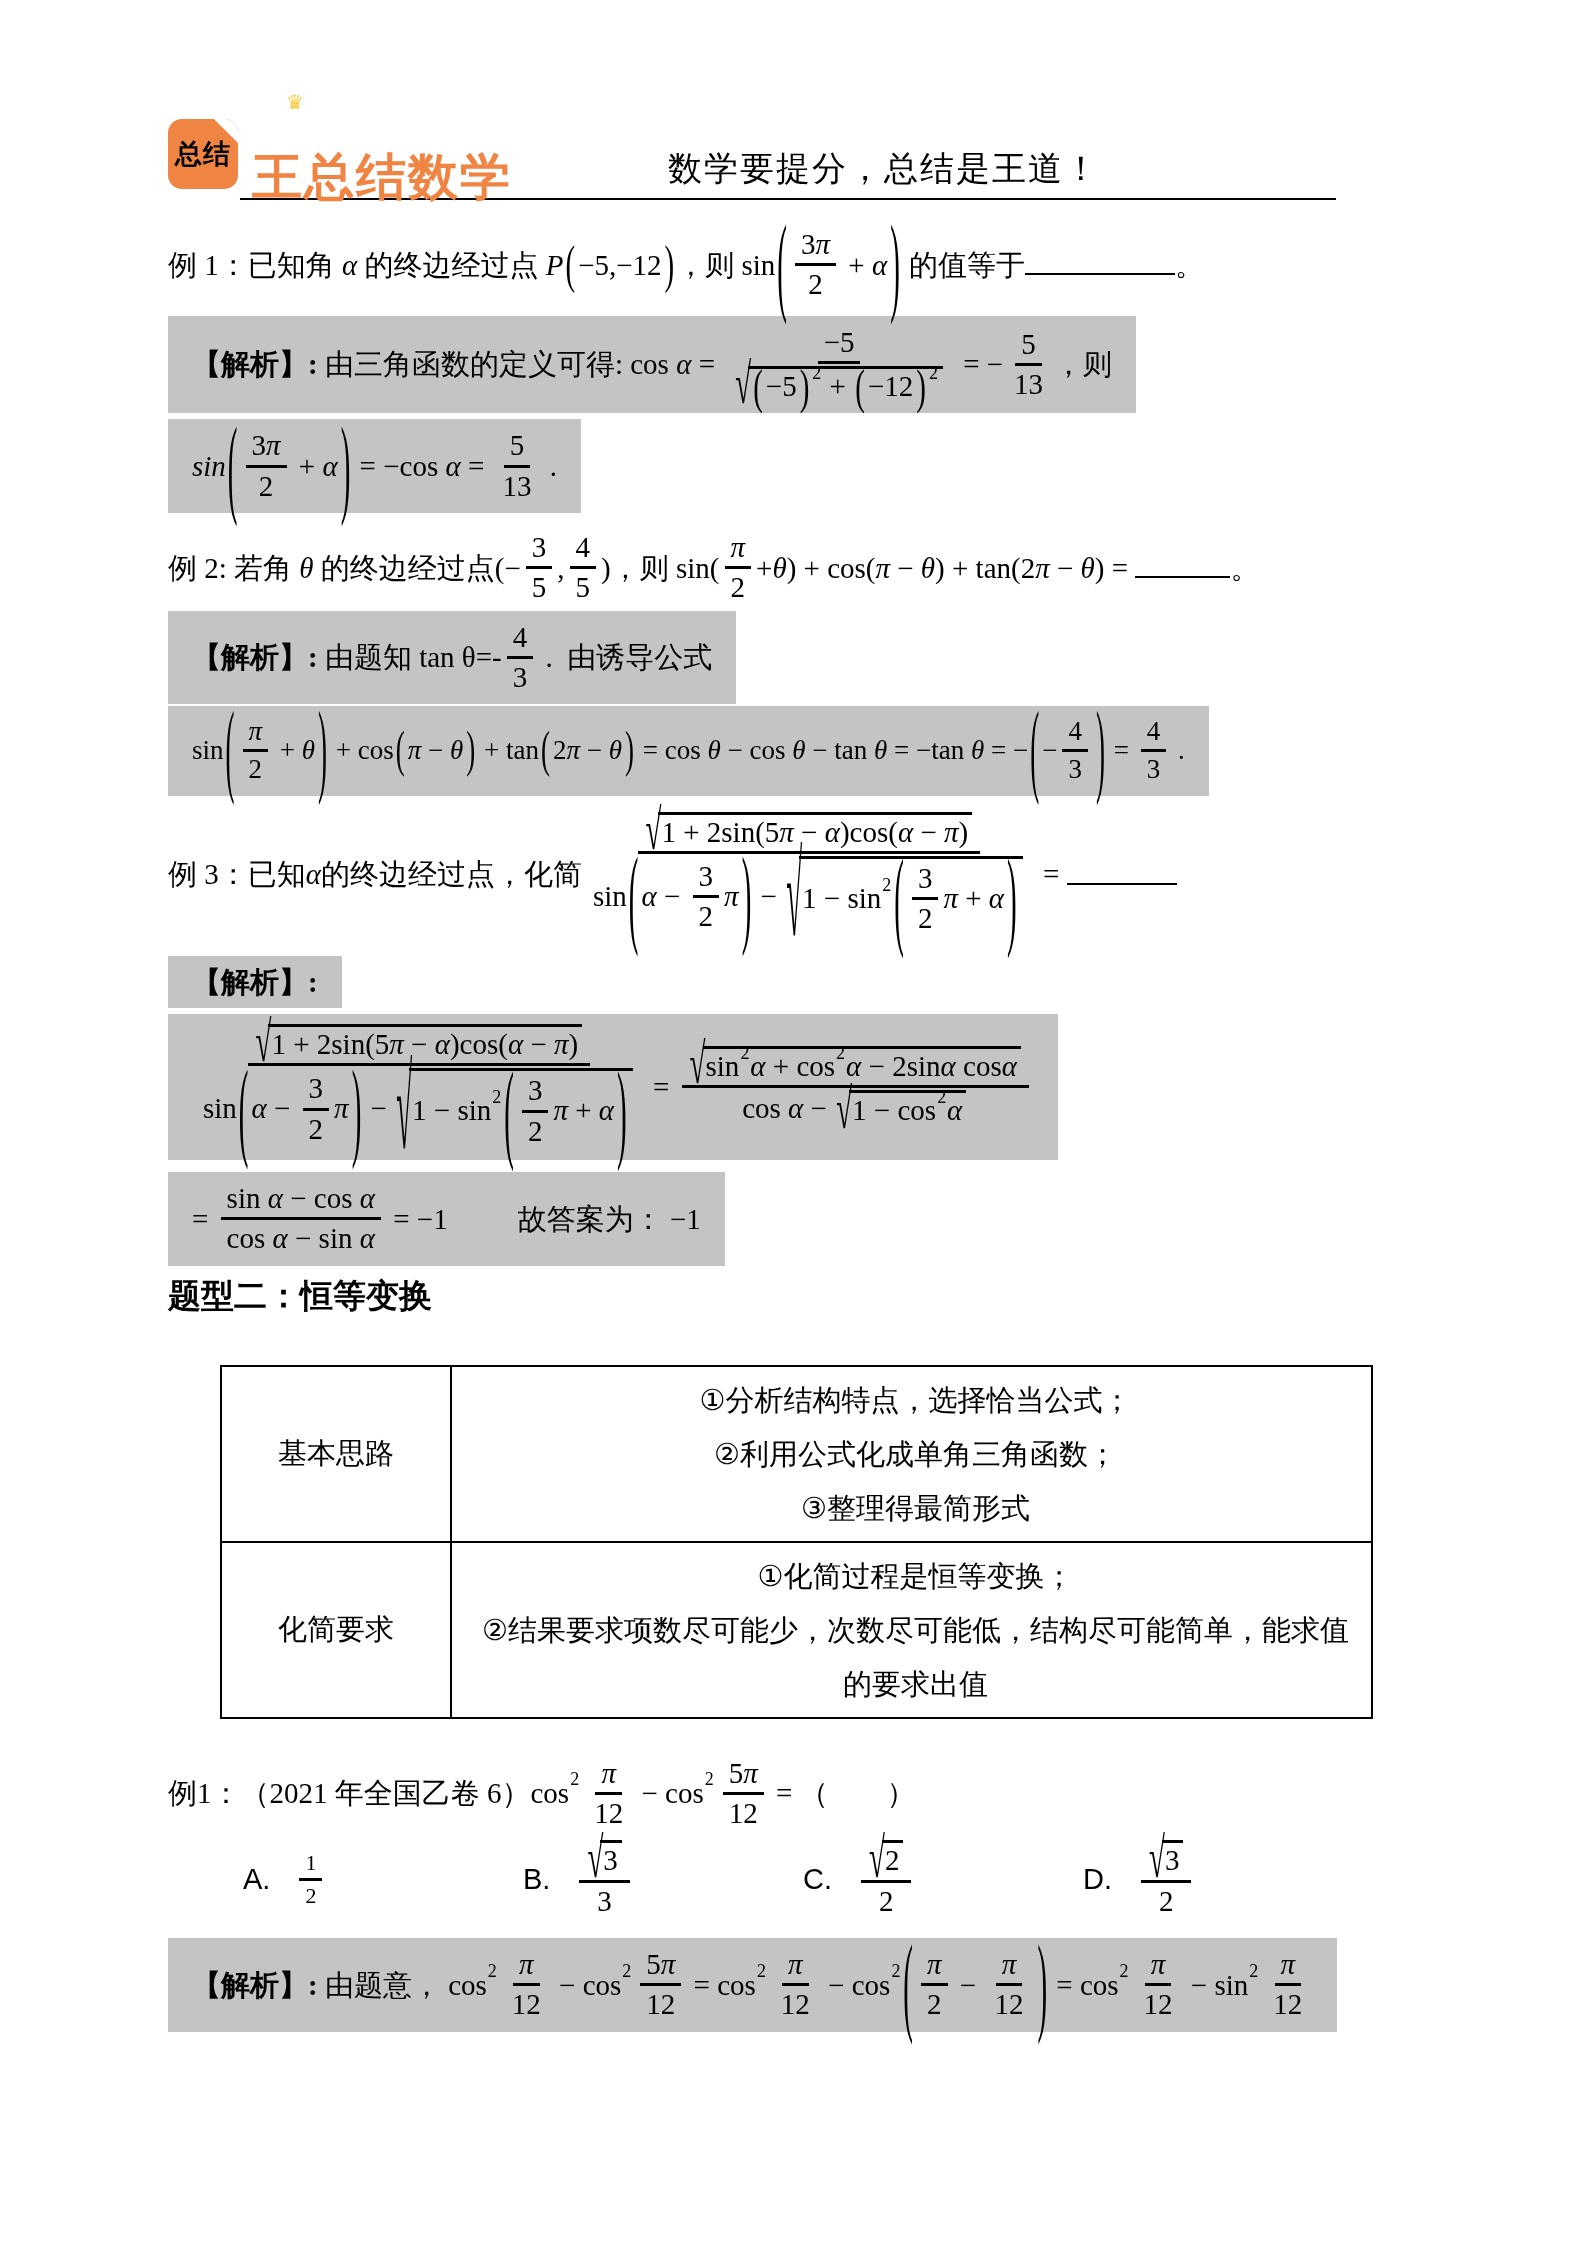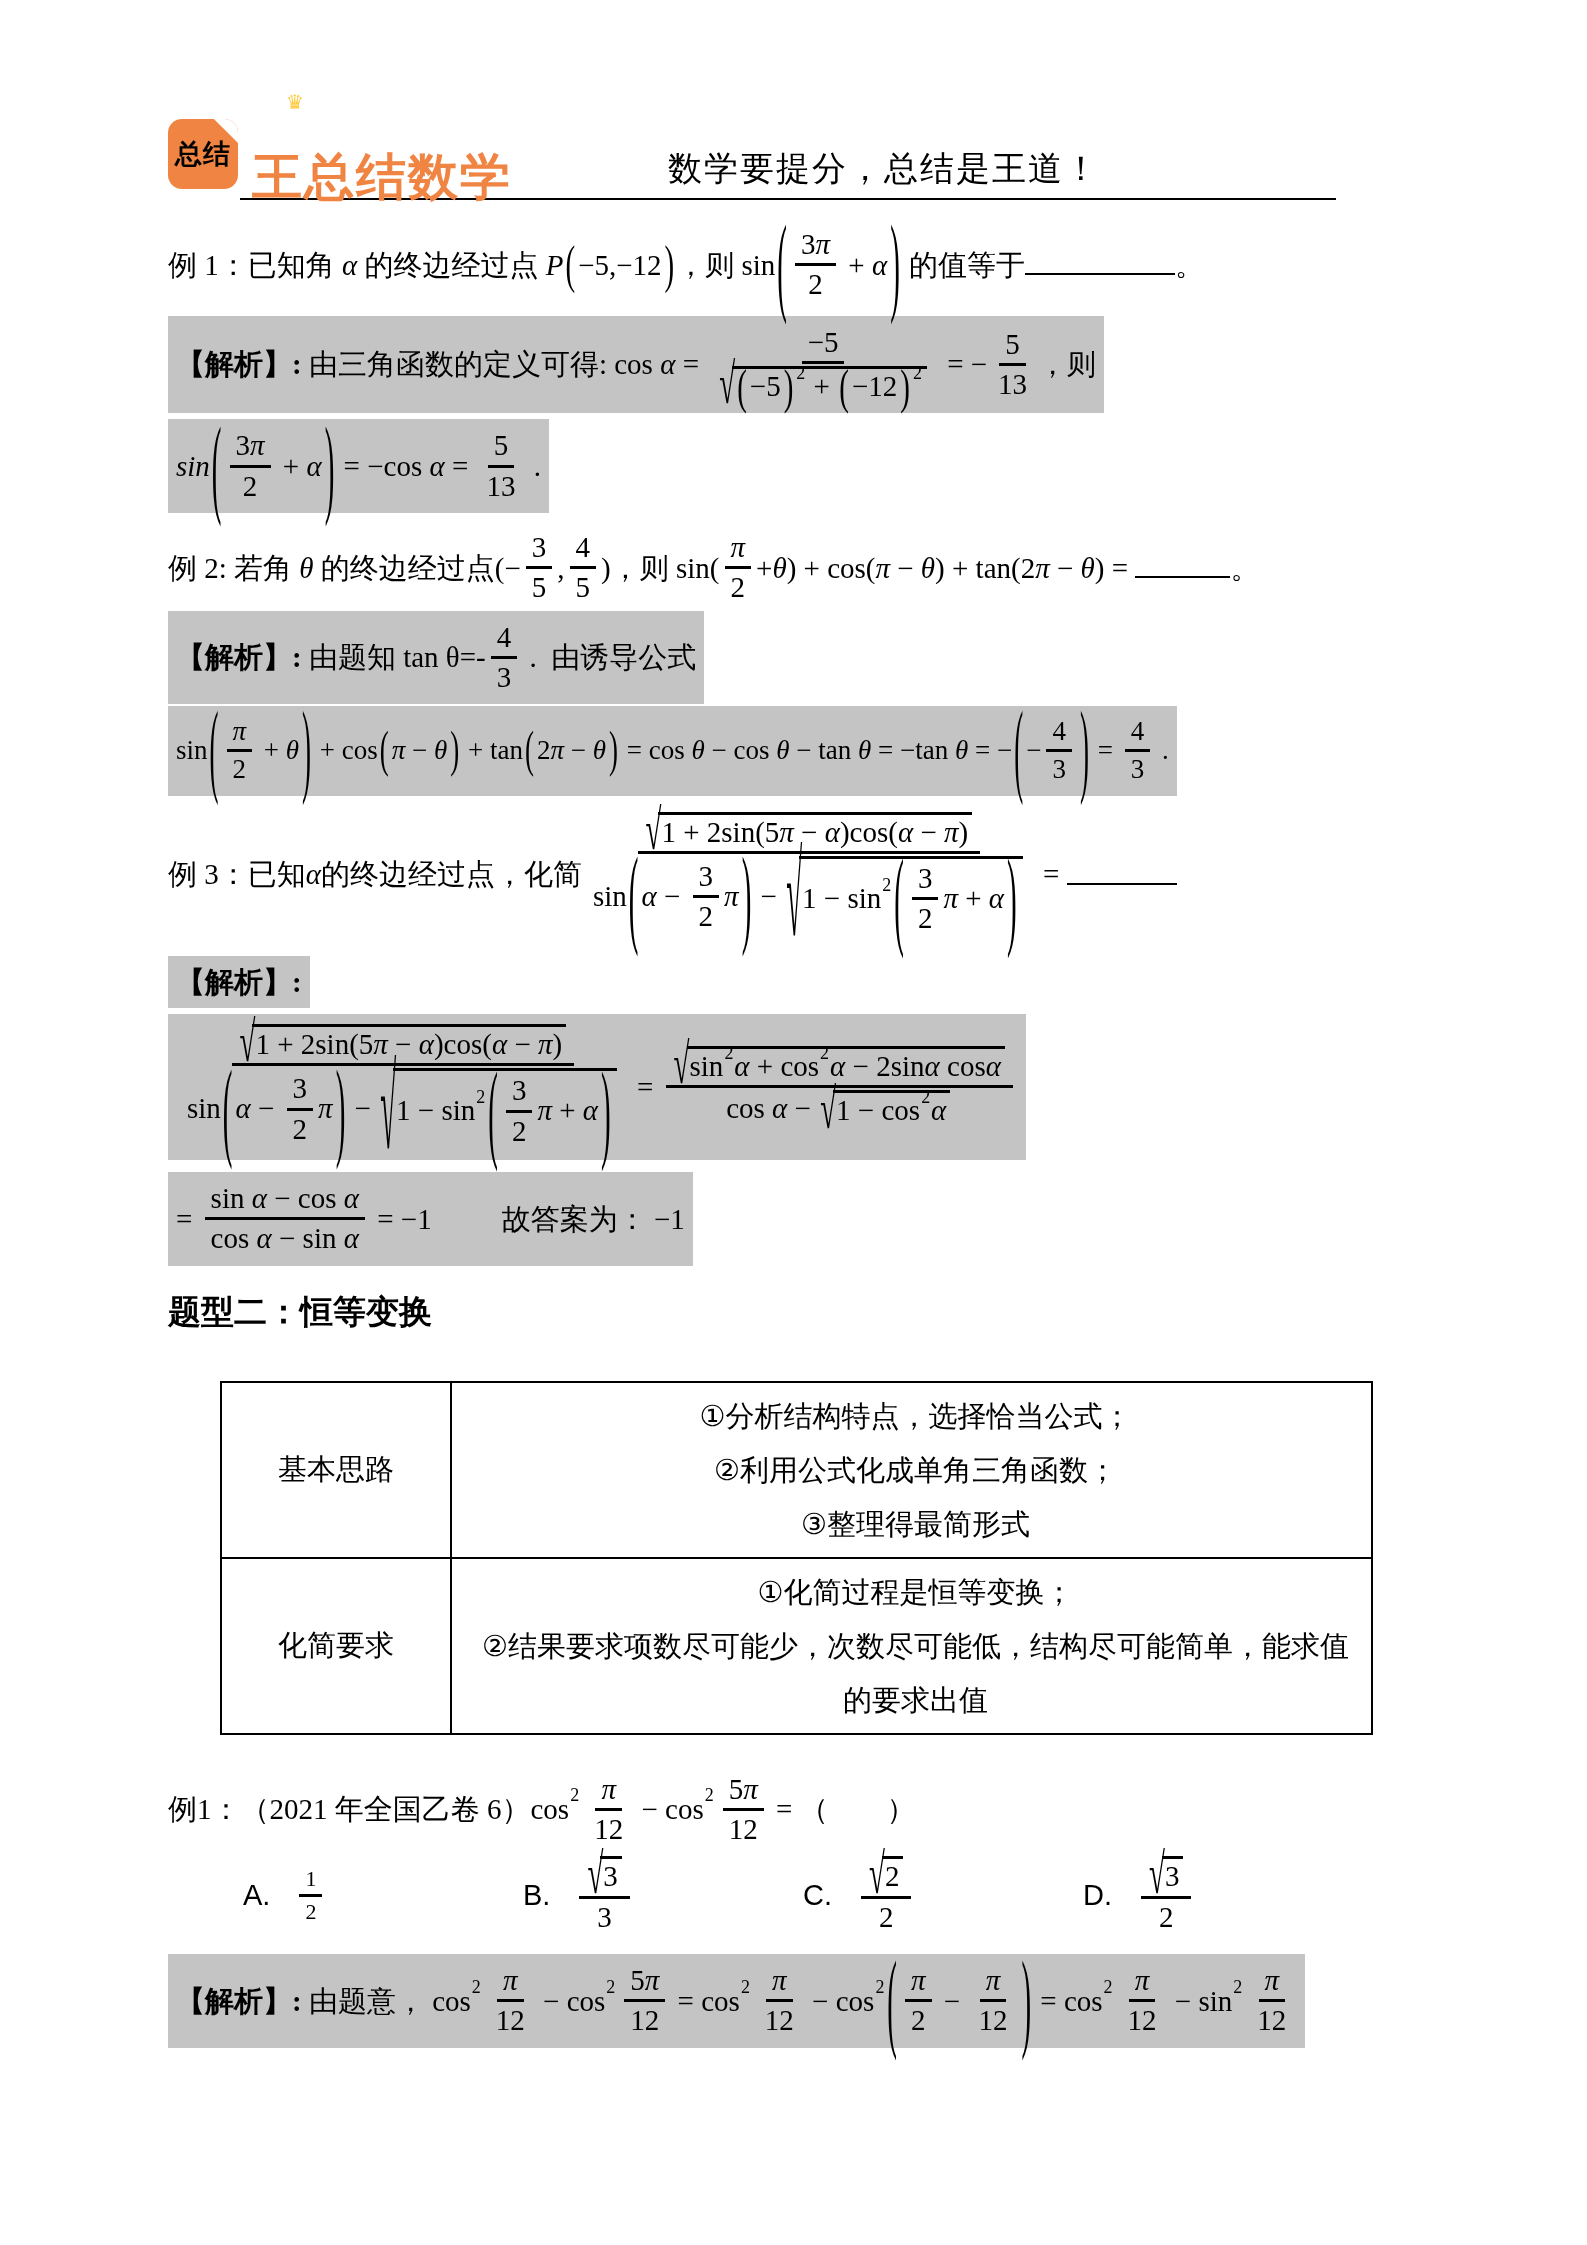--- a/index.html
+++ b/index.html
@@ -26,40 +26,40 @@
     color:var(--accent,#f08442);font-size:50px;font-weight:bold;
     font-family:"Liberation Sans","DejaVu Sans",sans-serif;letter-spacing:2px;margin-top:48px;
   }
   .slogan{position:absolute;left:500px;bottom:4px;font-size:34px;letter-spacing:2px;}
   .hr{height:2px;background:#000;margin-left:72px;width:1096px;margin-top:2px;}
 
   
   .frow{display:block;}
   .fline{display:inline-flex;align-items:center;font-size:29px;line-height:1.25;vertical-align:top;}
   .fline.tight{font-size:27px;}
-  .hl{background:var(--hl,#c4c4c4);padding:8px 8px;}
+  .hl{background:var(--hl,#c4c4c4);padding:8px 24px;}
   .m-t{white-space:pre;}
   .m-i{white-space:pre;font-style:italic;}
   .m-b{white-space:pre;font-weight:bold;}
   .m-sf{white-space:pre;font-family:"Liberation Sans","DejaVu Sans",sans-serif;}
   .m-sup{font-size:0.62em;line-height:1;align-self:center;transform:translateY(-0.8em);margin:0 1px;}
   .m-sp{display:inline-block;}
   .m-u{display:inline-block;border-bottom:2px solid #000;height:0.72em;align-self:center;}
   .m-frac{display:inline-flex;flex-direction:column;align-items:center;margin:0 5px;}
   .m-num,.m-den{display:flex;align-items:center;justify-content:center;padding:2px 6px;line-height:1.15;}
   .m-num{border-bottom:3px solid #000;}
   .m-sqrt{display:inline-flex;align-items:center;margin:0 2px;}
   .m-rad{display:inline-block;line-height:1;align-self:center;margin-right:-3px;}
   .m-radc{display:flex;align-items:center;border-top:3px solid #000;padding:1px 4px 0 3px;}
   .m-bp{display:inline-flex;align-items:center;margin:0 1px;}
   .m-par{display:inline-block;line-height:1;padding:0 1px;align-self:center;}
   .m-parc{display:flex;align-items:center;padding:0 2px;}
 
   
-  .sec-heading{font-size:33px;font-weight:bold;margin-top:24px;}
+  .sec-heading{font-size:33px;font-weight:bold;margin-top:8px;}
   .itable{border-collapse:collapse;margin-top:46px;margin-left:52px;width:1153px;table-layout:fixed;}
   .itable td{border:2px solid #000;font-size:29px;vertical-align:middle;}
   .itable .th{width:230px;text-align:center;}
   .itable .tc{padding:6px 10px 6px 18px;}
   .tline{line-height:54px;text-align:center;}
 
   
   .opts{display:flex;margin-top:6px;padding-left:75px;}
   .opt{width:280px;display:flex;align-items:center;font-size:29px;}
   .opt.small .m-frac{font-size:22px;}

